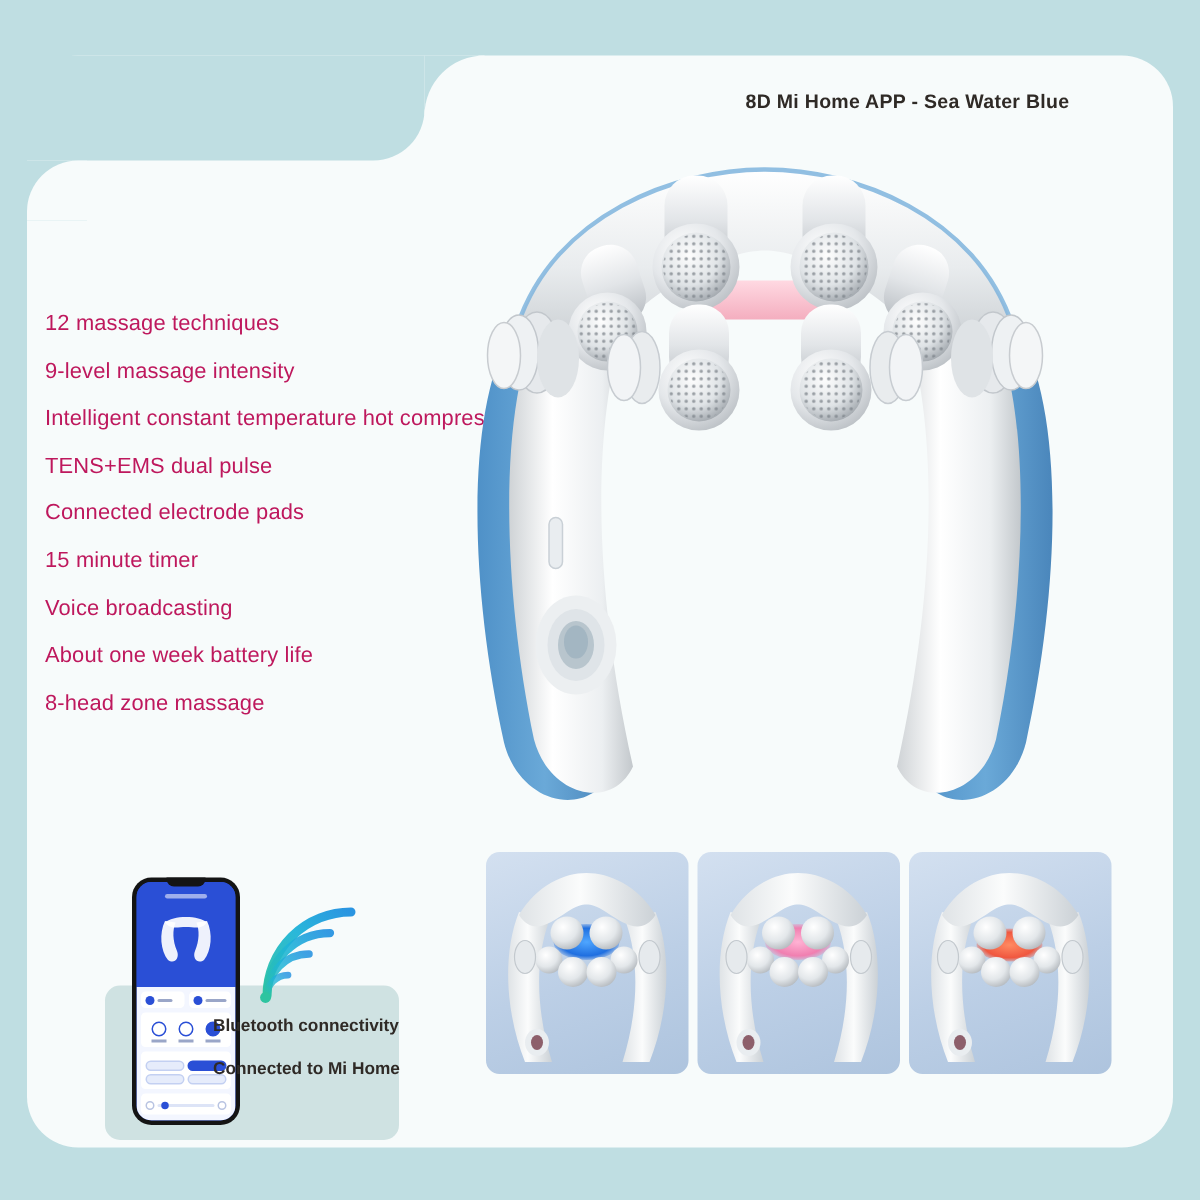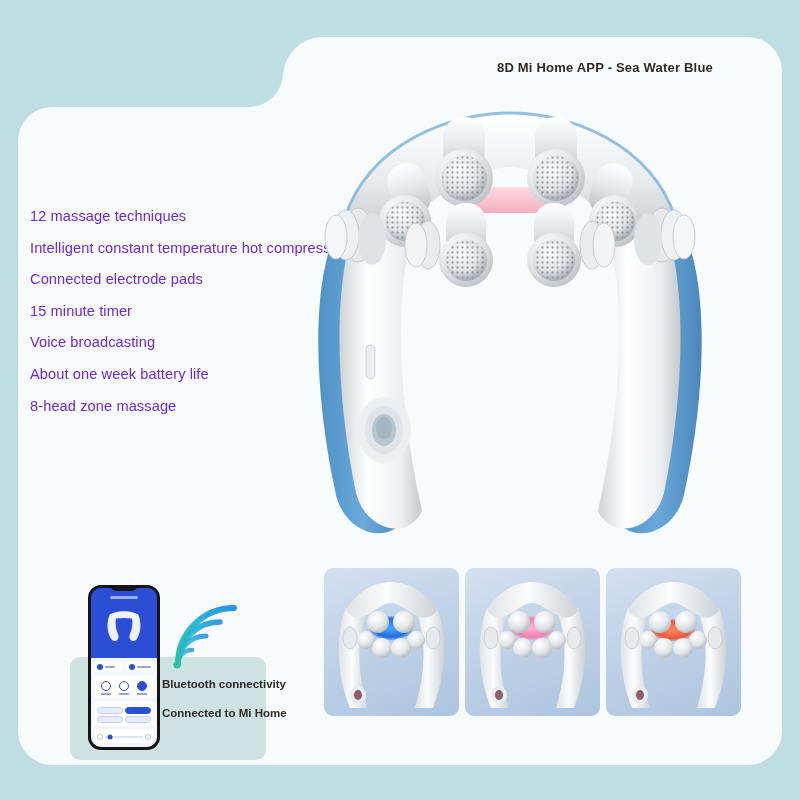--- a/index.html
+++ b/index.html
@@ -39,21 +39,21 @@
   
   .title{
     position:absolute;left:455px;top:60px;width:300px;
     text-align:center;font-size:13px;color:#2f2a26;font-weight:bold;
     letter-spacing:.2px;
   }
 
   
   .features{position:absolute;left:30px;top:208px;width:330px;}
   .feature{
-    font-size:14.6px;color:#6d28d9;margin-bottom:15.6px;
+    font-size:14.6px;color:#be185d;margin-bottom:15.6px;
     white-space:nowrap;letter-spacing:.1px;
   }
 
   
   .hero{position:absolute;left:250px;top:95px;width:520px;height:450px;}
 
   
   .tint-panel{
     position:absolute;left:70px;top:657px;width:196px;height:103px;
     background:#cfe2e2;border-radius:10px;
@@ -110,21 +110,21 @@
   .ph-slider{display:flex;align-items:center;gap:2px;margin-top:2px;}
   .ph-track{flex:1;height:2px;background:#dde4f7;border-radius:2px;position:relative;}
   .ph-knob{
     position:absolute;left:12%;top:50%;transform:translate(-50%,-50%);
     width:5px;height:5px;border-radius:50%;background:#2a4fd6;
   }
   .ph-mini{width:4px;height:4px;border-radius:50%;border:1px solid #b9c4e2;}
 
   .wifi{position:absolute;left:168px;top:598px;width:100px;height:78px;}
 
-  .callout{position:absolute;left:162px;top:678px;}
+  .callout{position:absolute;left:142px;top:678px;}
   .callout div{
     font-size:11.5px;color:#2f2a26;font-weight:bold;margin-bottom:17px;white-space:nowrap;
   }
 
   
   .thumbs{position:absolute;left:324px;top:568px;display:flex;gap:6px;}
   .thumb{
     width:135px;height:148px;border-radius:9px;overflow:hidden;position:relative;
     background:linear-gradient(160deg,#d3e0f0 0%,#bccfe6 55%,#aec4de 100%);
   }
@@ -135,21 +135,23 @@
 <div class="card"></div>
 <div class="notch"></div>
 <div class="notch-fill"></div>
 <div class="notch-round"></div>
 <div class="card-left-round"></div>
 
 <div class="title">8D Mi Home APP - Sea Water Blue</div>
 
 <div class="features">
   <div class="feature">12 massage techniques</div>
+  <div class="feature">9-level massage intensity</div>
   <div class="feature">Intelligent constant temperature hot compress</div>
+  <div class="feature">TENS+EMS dual pulse</div>
   <div class="feature">Connected electrode pads</div>
   <div class="feature">15 minute timer</div>
   <div class="feature">Voice broadcasting</div>
   <div class="feature">About one week battery life</div>
   <div class="feature">8-head zone massage</div>
 </div>
 
 <div class="hero">
 <svg width="520" height="450" viewBox="0 0 520 450">
   <defs>

